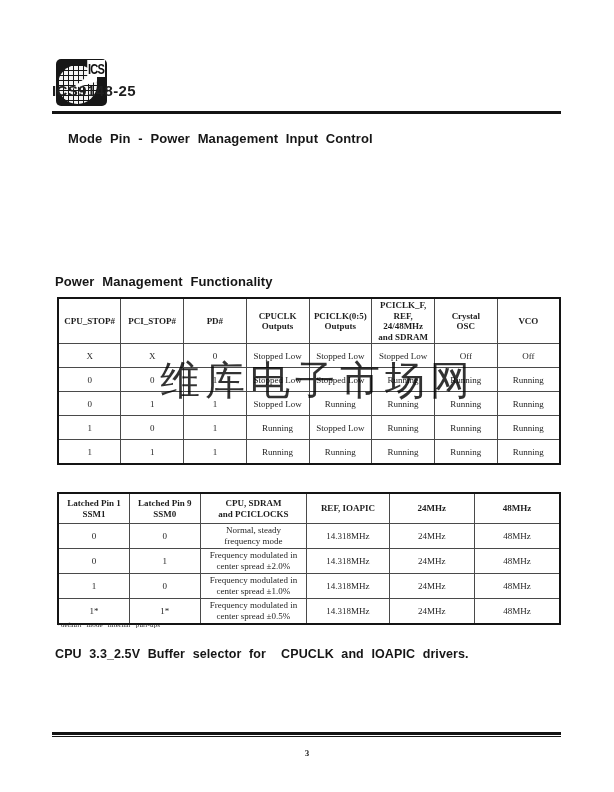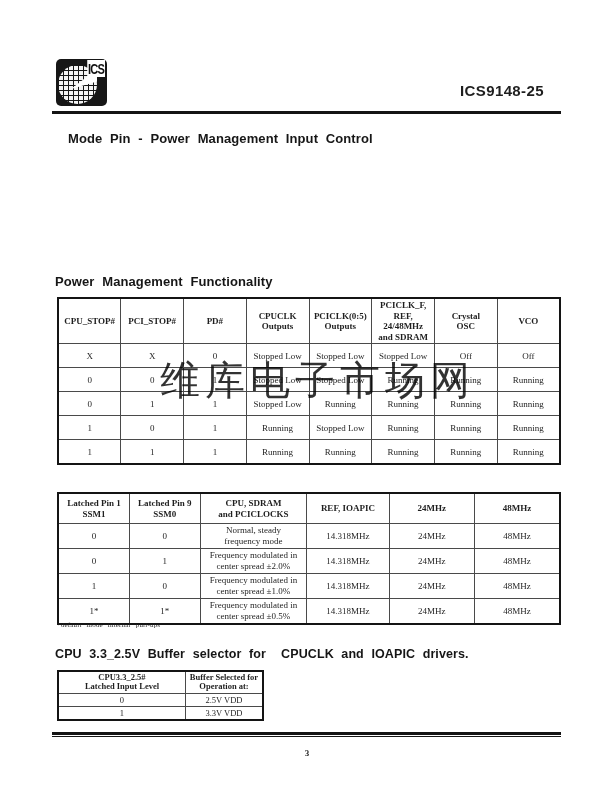--- a/index.html
+++ b/index.html
@@ -19,21 +19,21 @@
       repeating-linear-gradient(90deg,#161616 0 1px, transparent 1px 5px);
   }
   .wedge{position:absolute;left:15px;top:10px;width:26px;height:20px;background:#ffffff;
     clip-path:polygon(100% 0, 0 100%, 100% 62%);}
   .logo-text{
     position:absolute;right:2px;top:1px;background:#ffffff;color:#111;
     font-family:"Liberation Sans",sans-serif;font-weight:bold;font-size:15px;line-height:17px;
     padding:0 1px;letter-spacing:-1px;transform:scaleX(0.74);transform-origin:100% 0;
   }
   .part-number{
-    position:absolute;left:52px;top:82px;width:492px;text-align:right;
+    position:absolute;left:52px;top:82px;width:492px;text-align:left;
     font-family:"Liberation Sans",sans-serif;font-weight:bold;font-size:15px;letter-spacing:0.4px;
   }
   .rule-top{position:absolute;left:52px;top:111px;width:509px;border-top:3px solid #141414;}
 
   
   .sec-title{
     position:absolute;left:55px;margin:0;
     font-family:"Liberation Sans",sans-serif;font-weight:bold;font-size:13px;
     word-spacing:4px;letter-spacing:0.1px;white-space:pre-wrap;color:#161616;
   }
@@ -226,37 +226,17 @@
 center spread ±0.5%</td>
           <td>14.318MHz</td>
           <td>24MHz</td>
           <td>48MHz</td>
         </tr>
       </tbody>
     </table>
   <div class="footnote">*default  mode  internal  pull-ups</div>
 
   <h2 class="sec-title" id="title-buffer">CPU 3.3_2.5V Buffer selector for  CPUCLK and IOAPIC drivers.</h2>
-  <table class="t4">
-      <thead>
-        <tr>
-          <th>CPU3.3_2.5#
-Latched Input Level</th>
-          <th>Buffer Selected for
-Operation at:</th>
-        </tr>
-      </thead>
-      <tbody>
-        <tr>
-          <td>0</td>
-          <td>2.5V VDD</td>
-        </tr>
-        <tr>
-          <td>1</td>
-          <td>3.3V VDD</td>
-        </tr>
-      </tbody>
-    </table>
 
   <div class="rule-bottom"></div>
   <div class="page-number">3</div>
 
 </div>
 
 </body></html>

